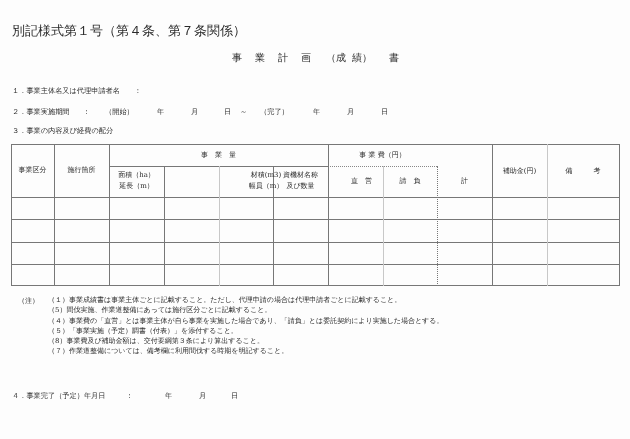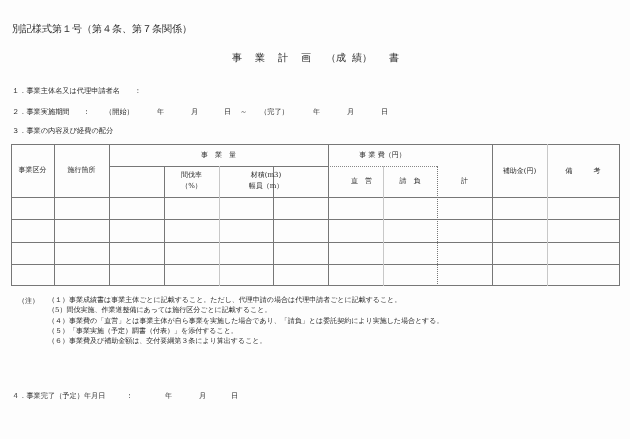--- a/index.html
+++ b/index.html
@@ -1,21 +1,21 @@
 <!DOCTYPE html>
 <html><head>
 <meta charset="utf-8">
 <style>
   html, body { margin:0; padding:0; }
   body {
     width:630px; height:439px; background:#fdfdfd; position:relative; overflow:hidden;
     font-family: "DejaVu Serif", "Liberation Serif", serif; color:#2a2a2a;
   }
   .abs { position:absolute; white-space:nowrap; }
-  .form-id { left:12px; top:22px; font-size:10px; }
+  .form-id { left:12px; top:22px; font-size:13px; }
   .title { left:232px; top:51px; font-size:10px; letter-spacing:0;text-align:center; }
   .title span { display:inline-block; }
   .line { font-size:7.2px; }
   .l1 { left:12px; top:86px; }
   .l2 { left:12px; top:107px; }
   .l3 { left:12px; top:126px; }
   .l4 { left:12px; top:391px; }
   .fld { position:absolute; font-size:7.2px; top:0; }
 
   
@@ -86,27 +86,31 @@
   <div class="vl" style="left:317px;top:0;height:142px;"></div>
   <div class="light-v" style="left:372px;top:22px;height:120px;"></div>
   <div class="dot-v" style="left:426px;top:22px;height:120px;"></div>
   <div class="vl" style="left:481px;top:0;height:142px;"></div>
   <div class="light-v" style="left:536px;top:0;height:142px;"></div>
 
   <div class="cell-txt" style="left:0;top:21px;width:43px;">事業区分</div>
   <div class="cell-txt" style="left:43px;top:21px;width:55px;">施行箇所</div>
   <div class="cell-txt" style="left:98px;top:6px;width:219px;">事　業　量</div>
 
-  <div class="cell-txt" style="left:153px;top:26px;width:55px;">
-    <div>間伐率</div>
-    <div>（%）</div>
+  <div class="cell-txt" style="left:98px;top:26px;width:55px;">
+    <div>面積（ha）</div>
+    <div>延長（m）</div>
   </div>
   <div class="cell-txt" style="left:208px;top:26px;width:54px;padding-left:20px;">
     <div>材積(m3)</div>
     <div>幅員（m）</div>
+  </div>
+  <div class="cell-txt" style="left:262px;top:26px;width:55px;">
+    <div>資機材名称</div>
+    <div>及び数量</div>
   </div>
 
   <div class="cell-txt" style="left:317px;top:6px;width:109px;box-sizing:border-box;text-align:center;">事 業 費（円）</div>
   <div class="cell-txt" style="left:317px;top:32px;width:55px;padding-left:6px;">直　営</div>
   <div class="cell-txt" style="left:372px;top:32px;width:54px;">請　負</div>
   <div class="cell-txt" style="left:426px;top:32px;width:55px;">計</div>
   <div class="cell-txt" style="left:481px;top:22px;width:55px;">補助金(円)</div>
   <div class="cell-txt" style="left:536px;top:22px;width:72px;">備　　　考</div>
 
   <div style="position:absolute;left:1px;top:54px;width:607px;height:21px;"></div>
@@ -114,21 +118,22 @@
   <div style="position:absolute;left:1px;top:99px;width:607px;height:21px;"></div>
   <div style="position:absolute;left:1px;top:121px;width:607px;height:20px;"></div>
 </div>
 
 <div class="abs note-label">（注）</div>
 <div class="notes">
   <div>（１）事業成績書は事業主体ごとに記載すること。ただし、代理申請の場合は代理申請者ごとに記載すること。</div>
   <div>（5）間伐実施、作業道整備にあっては施行区分ごとに記載すること。</div>
   <div>（４）事業費の「直営」とは事業主体が自ら事業を実施した場合であり、「請負」とは委託契約により実施した場合とする。</div>
   <div>（５）「事業実施（予定）調書（付表）」を添付すること。</div>
-  <div>（６）事業費及び補助金額は、交付要綱第３条により算出すること。</div>
+  <div>（8）事業費及び補助金額は、交付要綱第３条により算出すること。</div>
+  <div>（７）作業道整備については、備考欄に利用間伐する時期を明記すること。</div>
 </div>
 
 <div class="abs line l4" style="width:300px;height:10px;">
   <span class="fld" style="left:0">４．事業完了（予定）年月日</span>
   <span class="fld" style="left:114px">：</span>
   <span class="fld" style="left:153px">年</span>
   <span class="fld" style="left:187px">月</span>
   <span class="fld" style="left:219px">日</span>
 </div>
 

